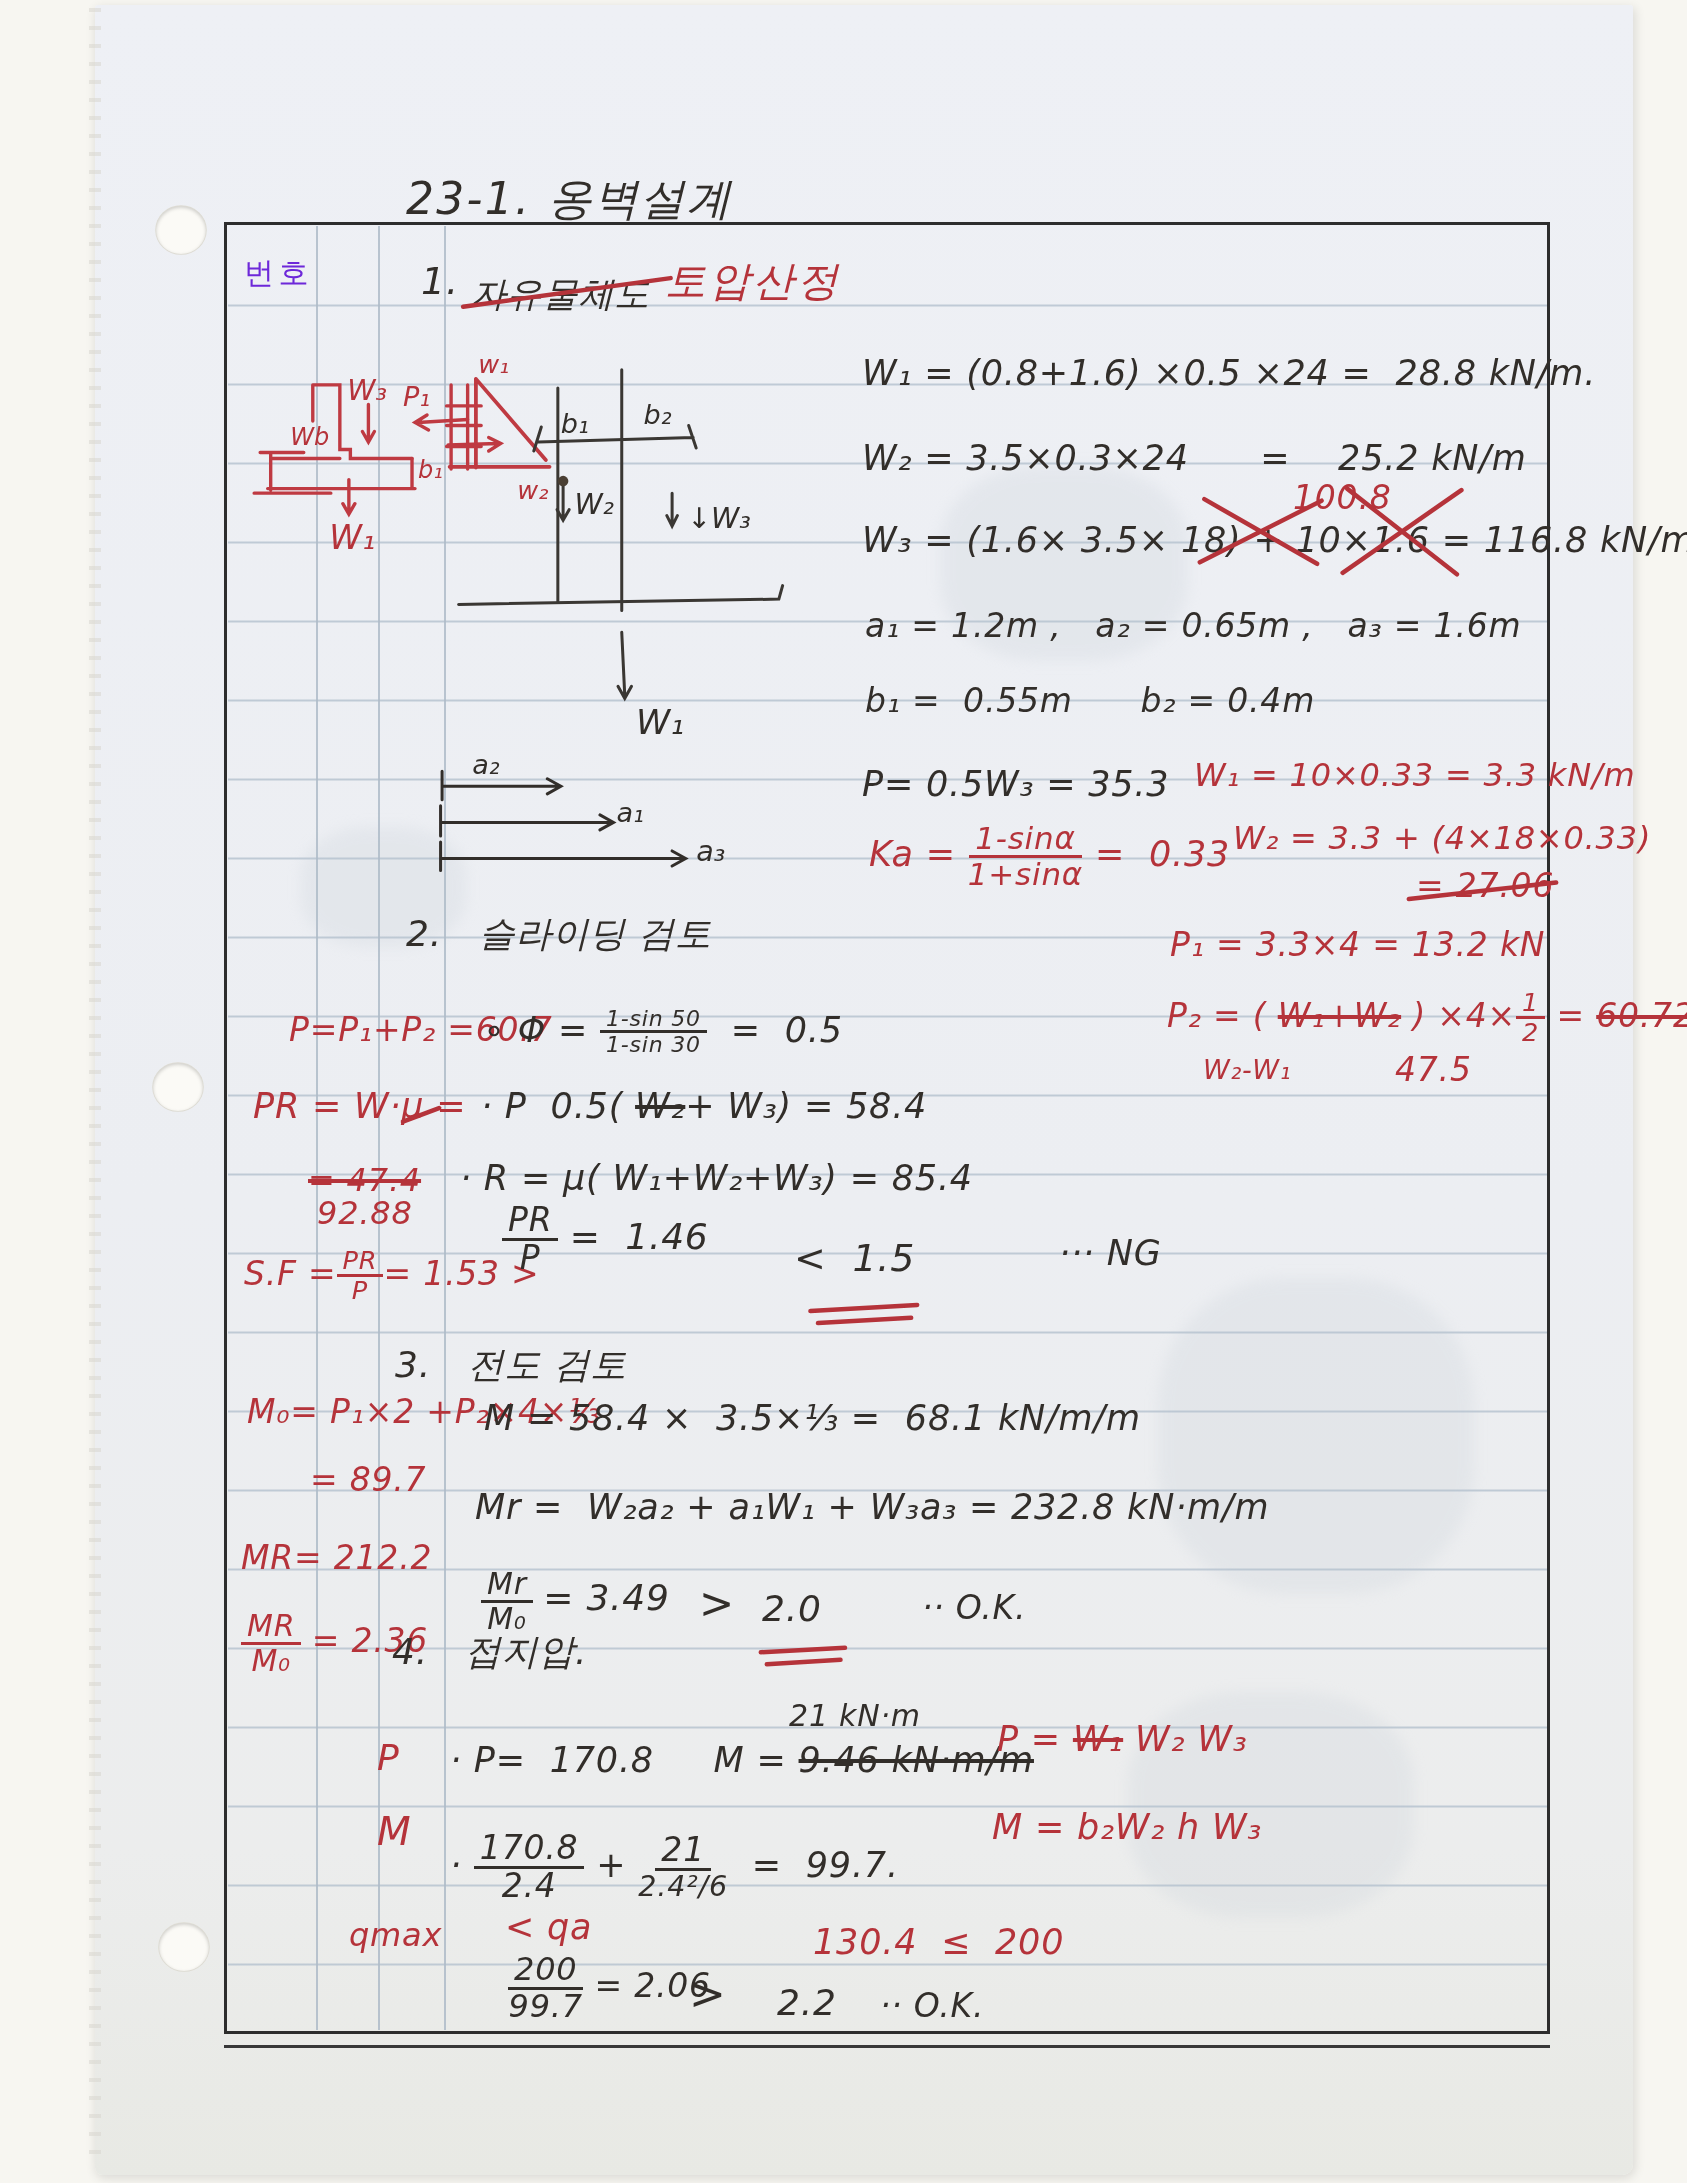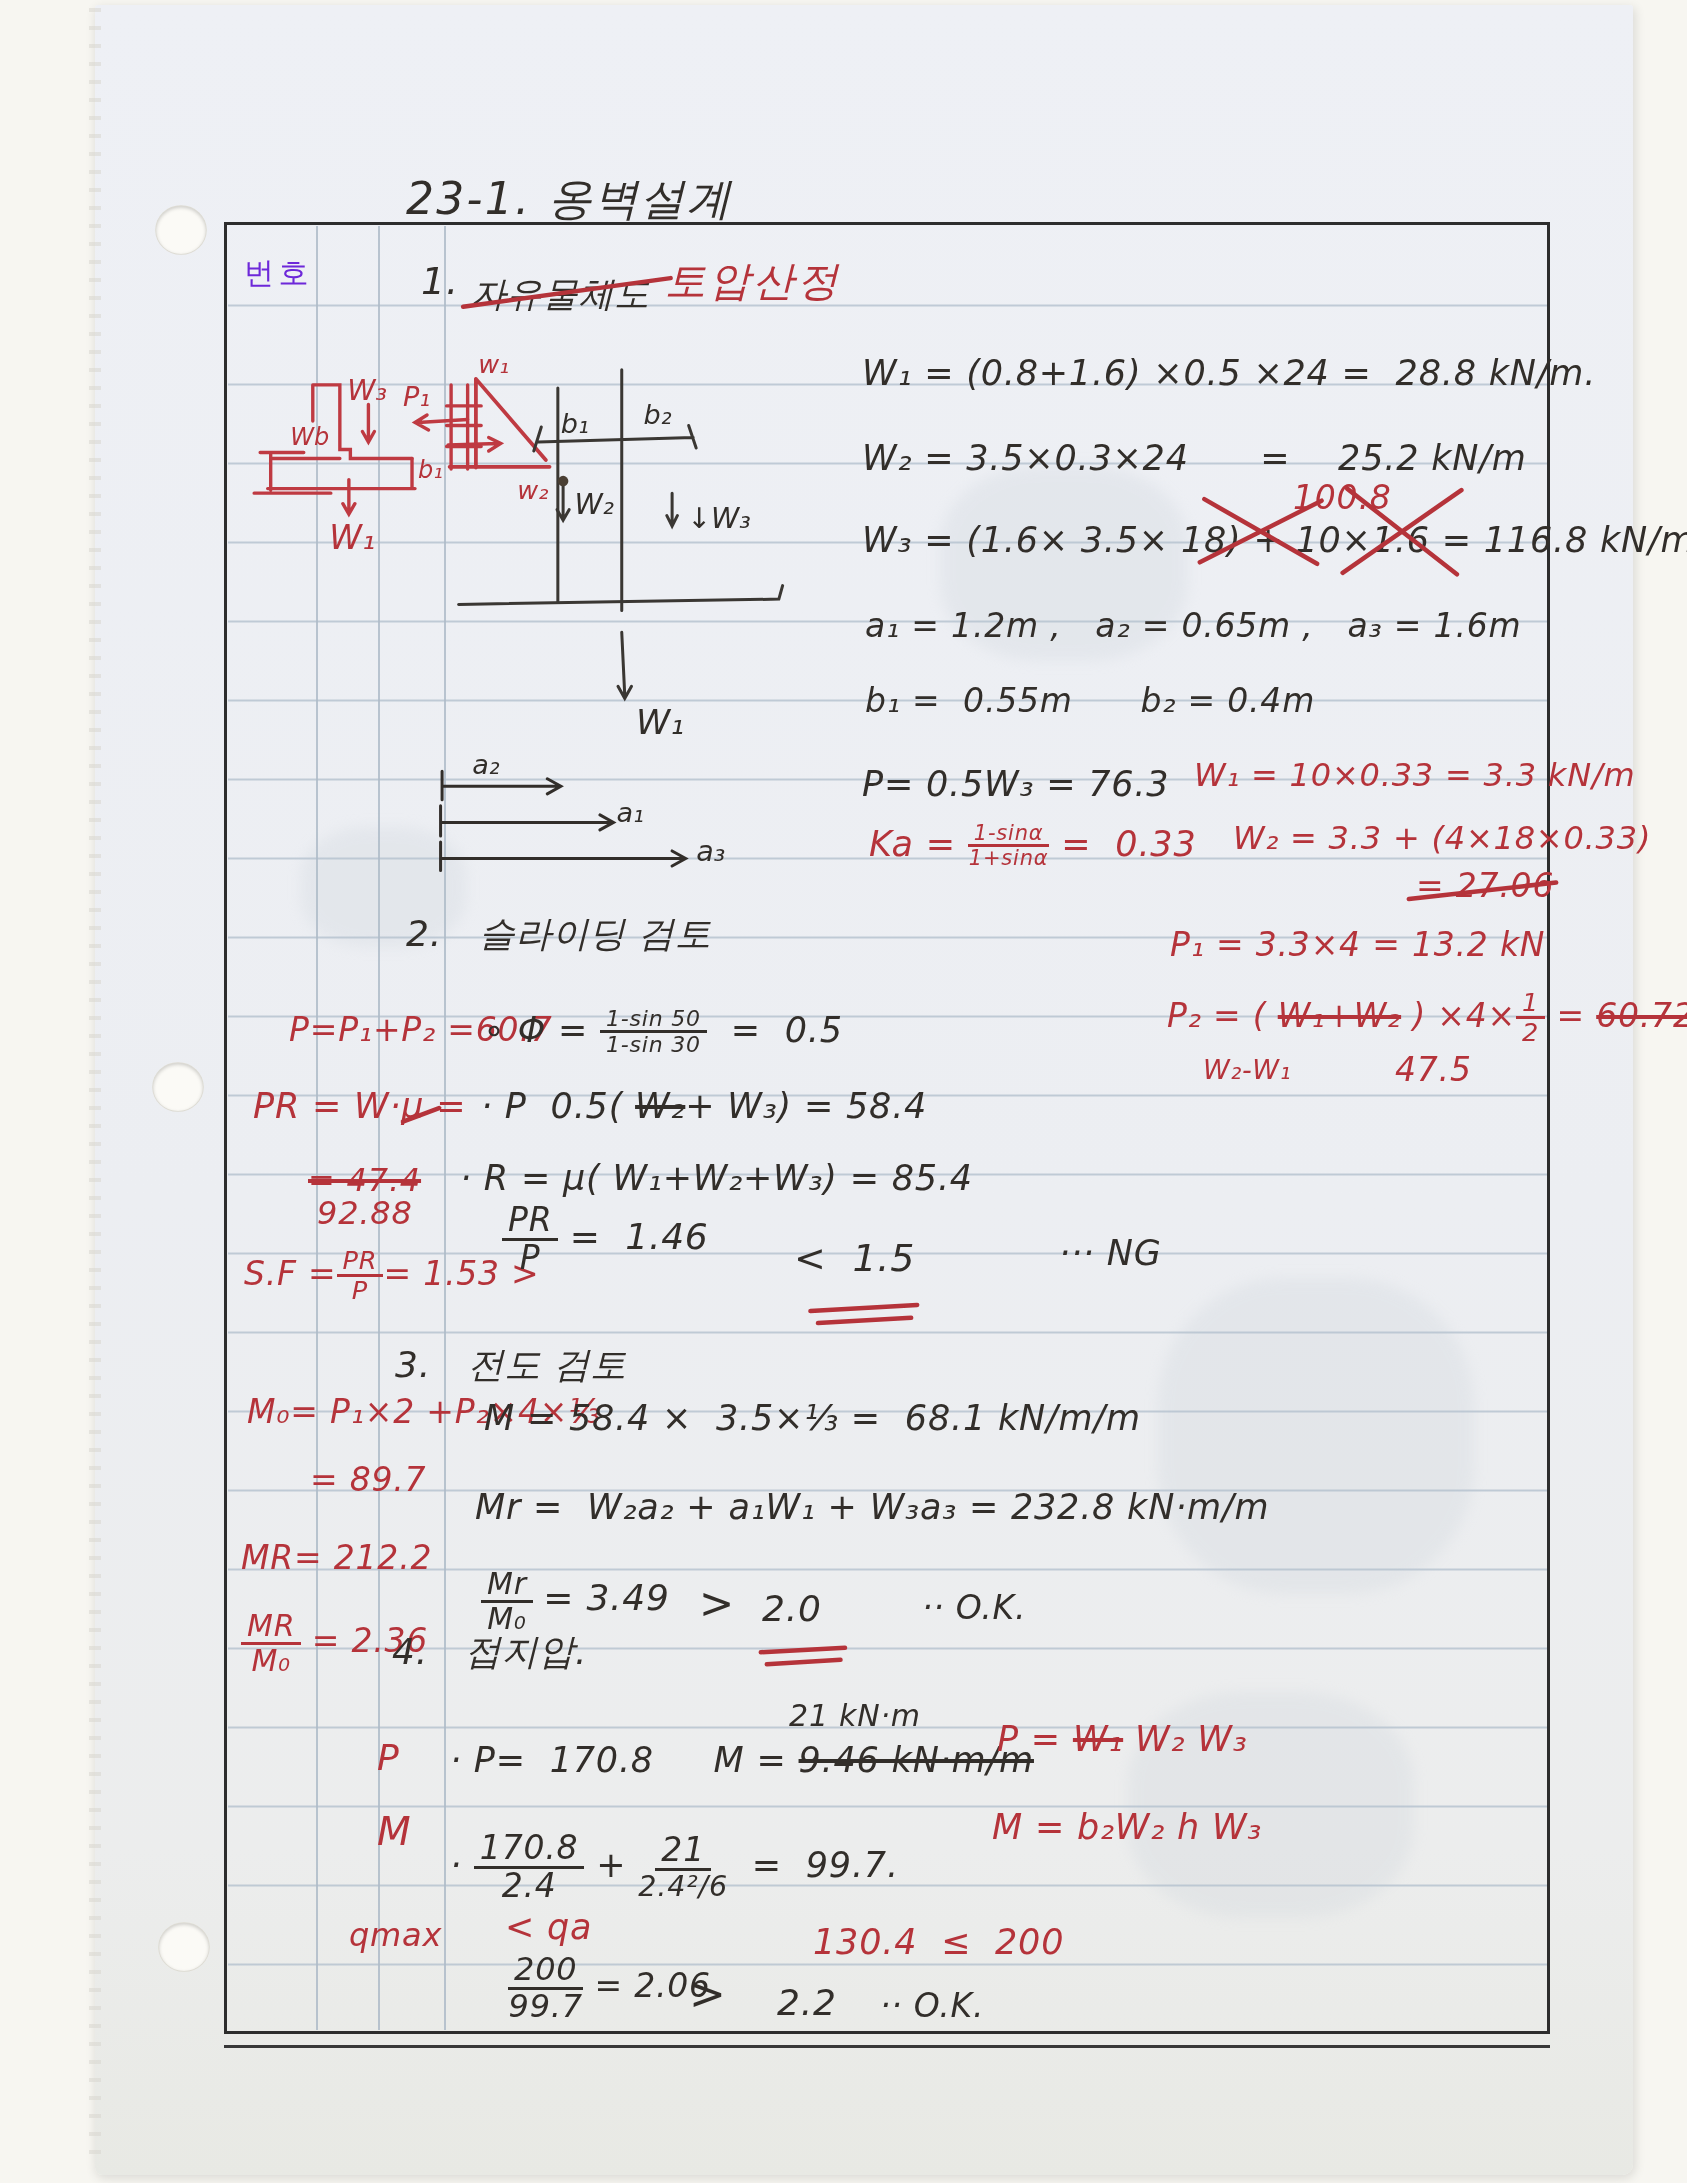--- a/index.html
+++ b/index.html
@@ -56,24 +56,24 @@
 <div class="t" style="left:421px;top:259px;font-size:38px">1.</div>
 <div class="t kr" style="left:471px;top:271px;font-size:35px">자유물체도</div>
 <div class="t kr rd" style="left:665px;top:254px;font-size:41px;letter-spacing:3px">토압산정</div>
 
 <div class="t" style="left:862px;top:353px;font-size:35px">W₁ = (0.8+1.6) ×0.5 ×24 =  28.8 kN/m.</div>
 <div class="t" style="left:862px;top:438px;font-size:35px">W₂ = 3.5×0.3×24      =    25.2 kN/m</div>
 <div class="t rd" style="left:1293px;top:478px;font-size:33px">100.8</div>
 <div class="t" style="left:862px;top:520px;font-size:35px"><span>W₃ = (1.6× 3.5× 18) + </span><span>10×1.6</span><span> = </span><span>116.8</span><span> kN/m</span></div>
 <div class="t" style="left:865px;top:606px;font-size:33px">a₁ = 1.2m ,   a₂ = 0.65m ,   a₃ = 1.6m</div>
 <div class="t" style="left:865px;top:681px;font-size:33px">b₁ =  0.55m      b₂ = 0.4m</div>
-<div class="t" style="left:862px;top:764px;font-size:35px">P= 0.5W₃ = 76.3</div>
+<div class="t" style="left:862px;top:764px;font-size:35px">P= 0.5W₃ = 35.3</div>
 <div class="t rd" style="left:1194px;top:756px;font-size:32px">W₁ = 10×0.33 = 3.3 kN/m</div>
 
-<div class="t rd" style="left:869px;top:822px;font-size:35px"><span>Ka =</span> <span class="fr" style="font-size:21px"><span class="n">1-sinα</span><span>1+sinα</span></span> <span>=  0.33</span></div>
+<div class="t rd" style="left:869px;top:822px;font-size:35px"><span>Ka =</span> <span class="fr" style="font-size:31px"><span class="n">1-sinα</span><span>1+sinα</span></span> <span>=  0.33</span></div>
 <div class="t rd" style="left:1233px;top:819px;font-size:32px">W₂ = 3.3 + (4×18×0.33)</div>
 <div class="t rd" style="left:1416px;top:866px;font-size:33px">= 27.06</div>
 <div class="t rd" style="left:1170px;top:925px;font-size:33px">P₁ = 3.3×4 = 13.2 kN</div>
 <div class="t rd" style="left:1167px;top:989px;font-size:33px"><span>P₂ = ( </span><span class="st">W₁+W₂</span><span> ) ×4×</span><span class="fr" style="font-size:25.6px"><span class="n">1</span><span>2</span></span> <span>=</span> <span class="st">60.72</span></div>
 <div class="t rd" style="left:1203px;top:1054px;font-size:27px">W₂-W₁</div>
 <div class="t rd" style="left:1395px;top:1050px;font-size:33px">47.5</div>
 
 <div class="t kr" style="left:406px;top:910px;font-size:36px">2.   슬라이딩 검토</div>
 <div class="t rd" style="left:289px;top:1010px;font-size:33px">P=P₁+P₂ =60.7</div>
 <div class="t" style="left:483px;top:1007px;font-size:35px"><span>∘ Φ =</span> <span class="fr" style="font-size:22px"><span class="n">1-sin 50</span><span>1-sin 30</span></span>  <span>=  0.5</span></div>

